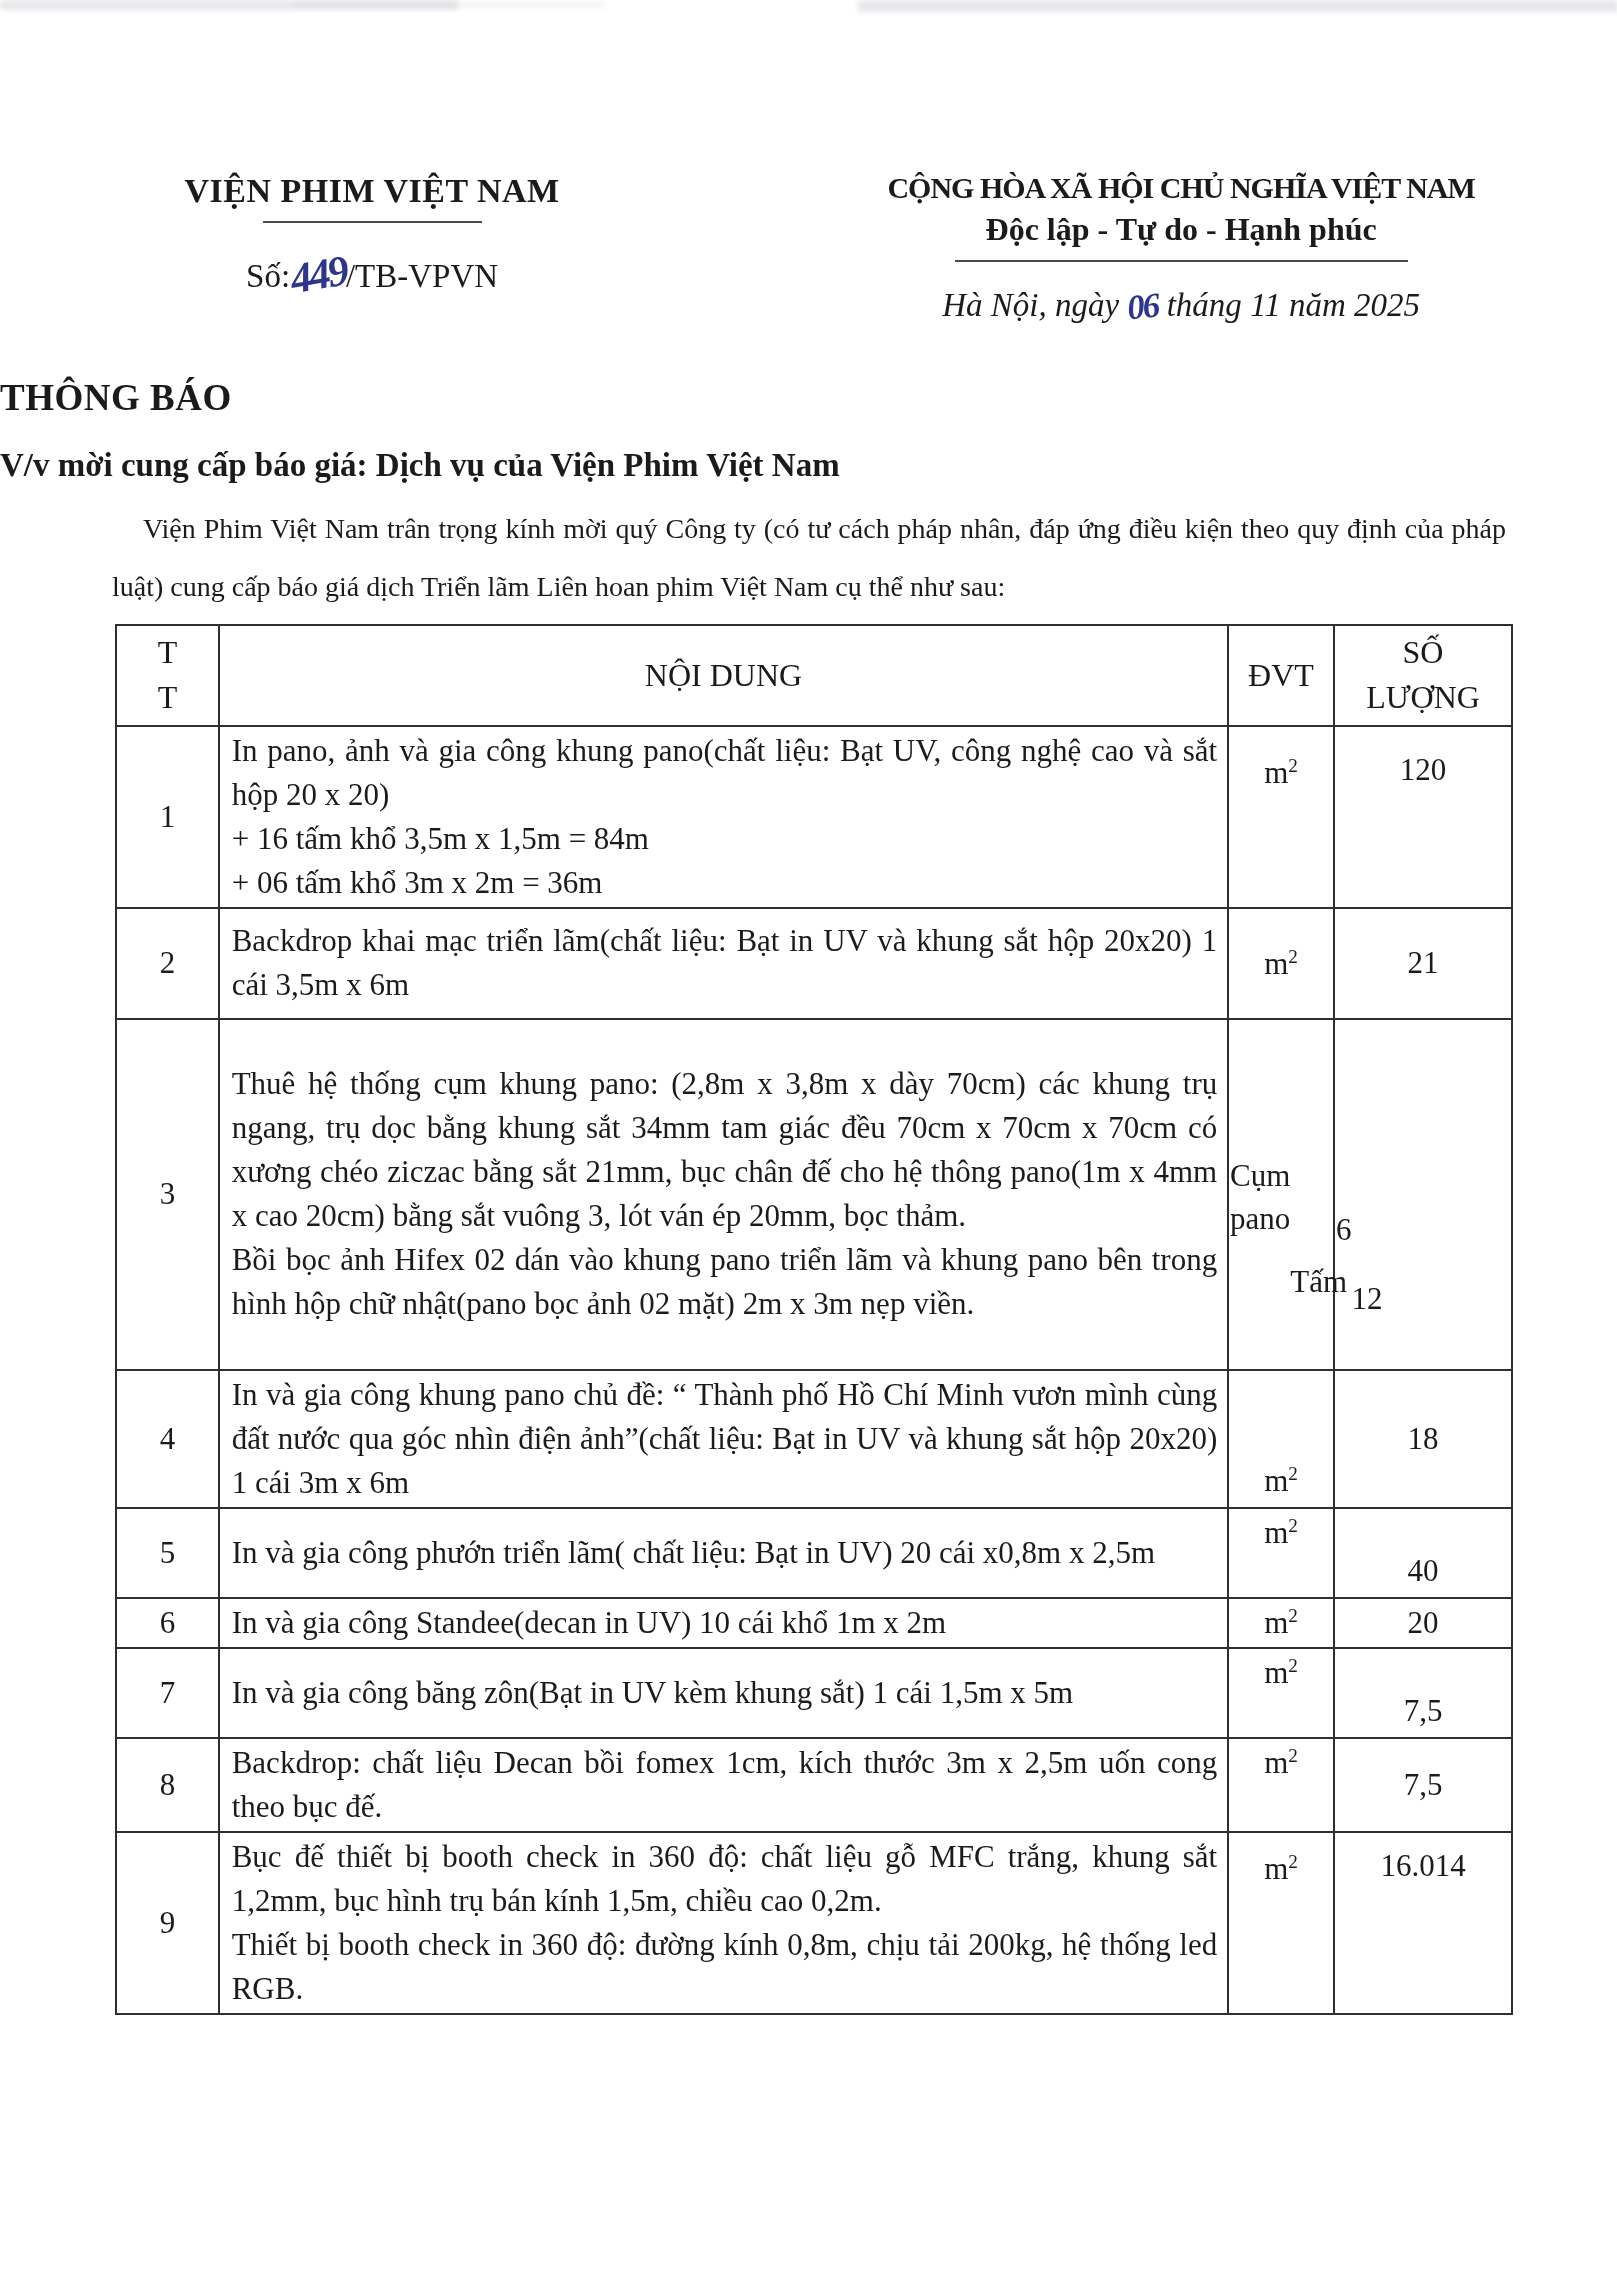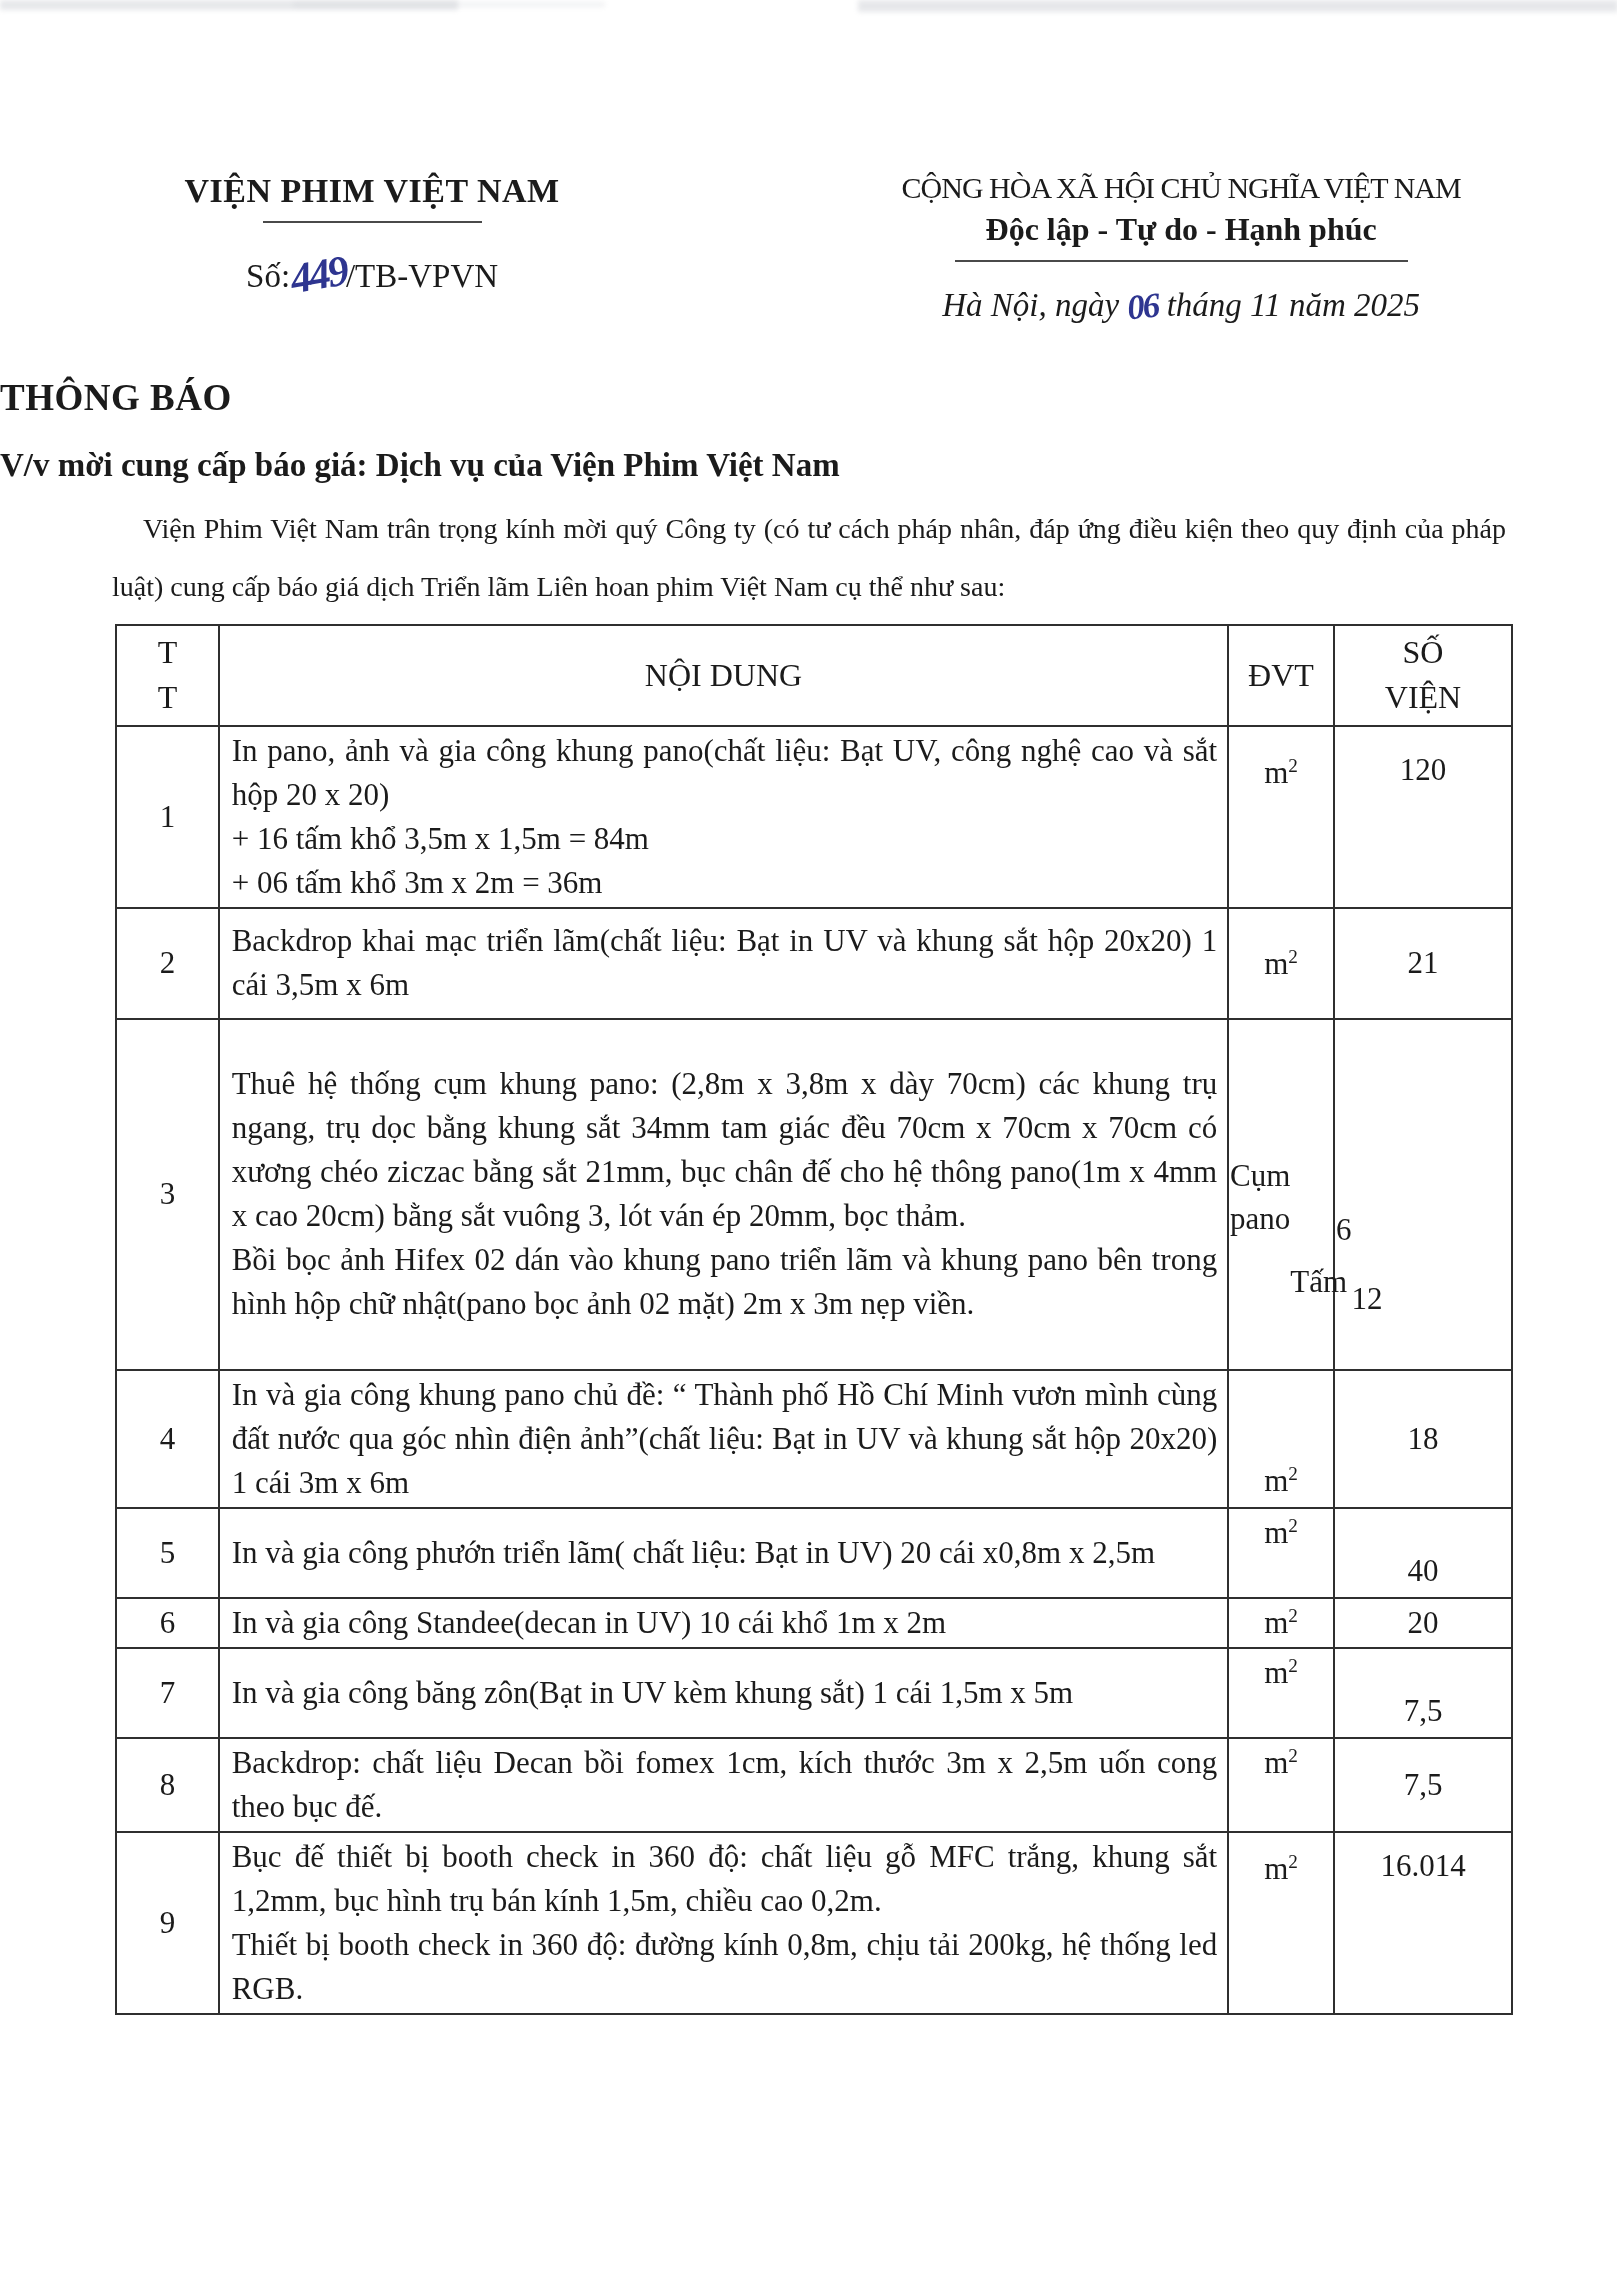--- a/index.html
+++ b/index.html
@@ -16,21 +16,21 @@
   .band-b{left:858px;top:0;width:760px;height:11.7px;}
   .band-c{left:293px;top:2px;width:312px;height:4.9px;opacity:.25;}
   .page{position:relative;padding-top:168px;}
 
   
   .header-row{display:flex;width:1618px;}
   .header-left{width:46%;text-align:center;}
   .header-right{width:54%;text-align:center;}
   .org-parent{font-weight:bold;font-size:30px;letter-spacing:-1.5px;line-height:39px;}
   .org-name{font-weight:bold;font-size:34px;line-height:45px;letter-spacing:0.5px;}
-  .motto1{font-weight:normal;font-size:30px;letter-spacing:-1px;line-height:39px;}
+  .motto1{font-weight:bold;font-size:30px;letter-spacing:-1px;line-height:39px;}
   .motto2{font-weight:bold;font-size:32px;line-height:45px;}
   .rule{border:0;border-top:2.9px solid #4a4a4a;margin:7.8px auto 0;}
   .rule-left{width:219px;}
   .rule-right{width:453px;}
   .doc-number{margin-top:25px;font-size:33px;}
   .date-line{margin-top:23.4px;font-size:33px;font-style:italic;}
   .handwritten{color:#2e3590;font-style:italic;font-weight:bold;display:inline-block;}
   .hw-number{font-size:43px;letter-spacing:-2.9px;transform:rotate(-10deg) translateY(2px);}
   .hw-day{font-size:35px;letter-spacing:-2px;transform:rotate(-6deg) translateY(2px);}
 
@@ -112,21 +112,21 @@
         <col class="c-dvt">
         <col class="c-sl">
       </colgroup>
     <tbody>
         <tr class="hr">
       <th>T
 T</th>
       <th>NỘI DUNG</th>
       <th>ĐVT</th>
       <th>SỐ
-VIỆN</th>
+LƯỢNG</th>
     </tr>
 
     <tr class="r1">
       <td class="td-num">1</td>
       <td class="td-content"> In pano, ảnh và gia công khung pano(chất liệu: Bạt UV, công nghệ cao và sắt hộp 20 x 20)
 + 16 tấm khổ 3,5m x 1,5m = 84m
 + 06 tấm khổ 3m x 2m = 36m</td>
       <td class="td-unit vtop"><span>m</span><sup>2</sup></td>
       <td class="td-qty vtop">120</td>
     </tr>

